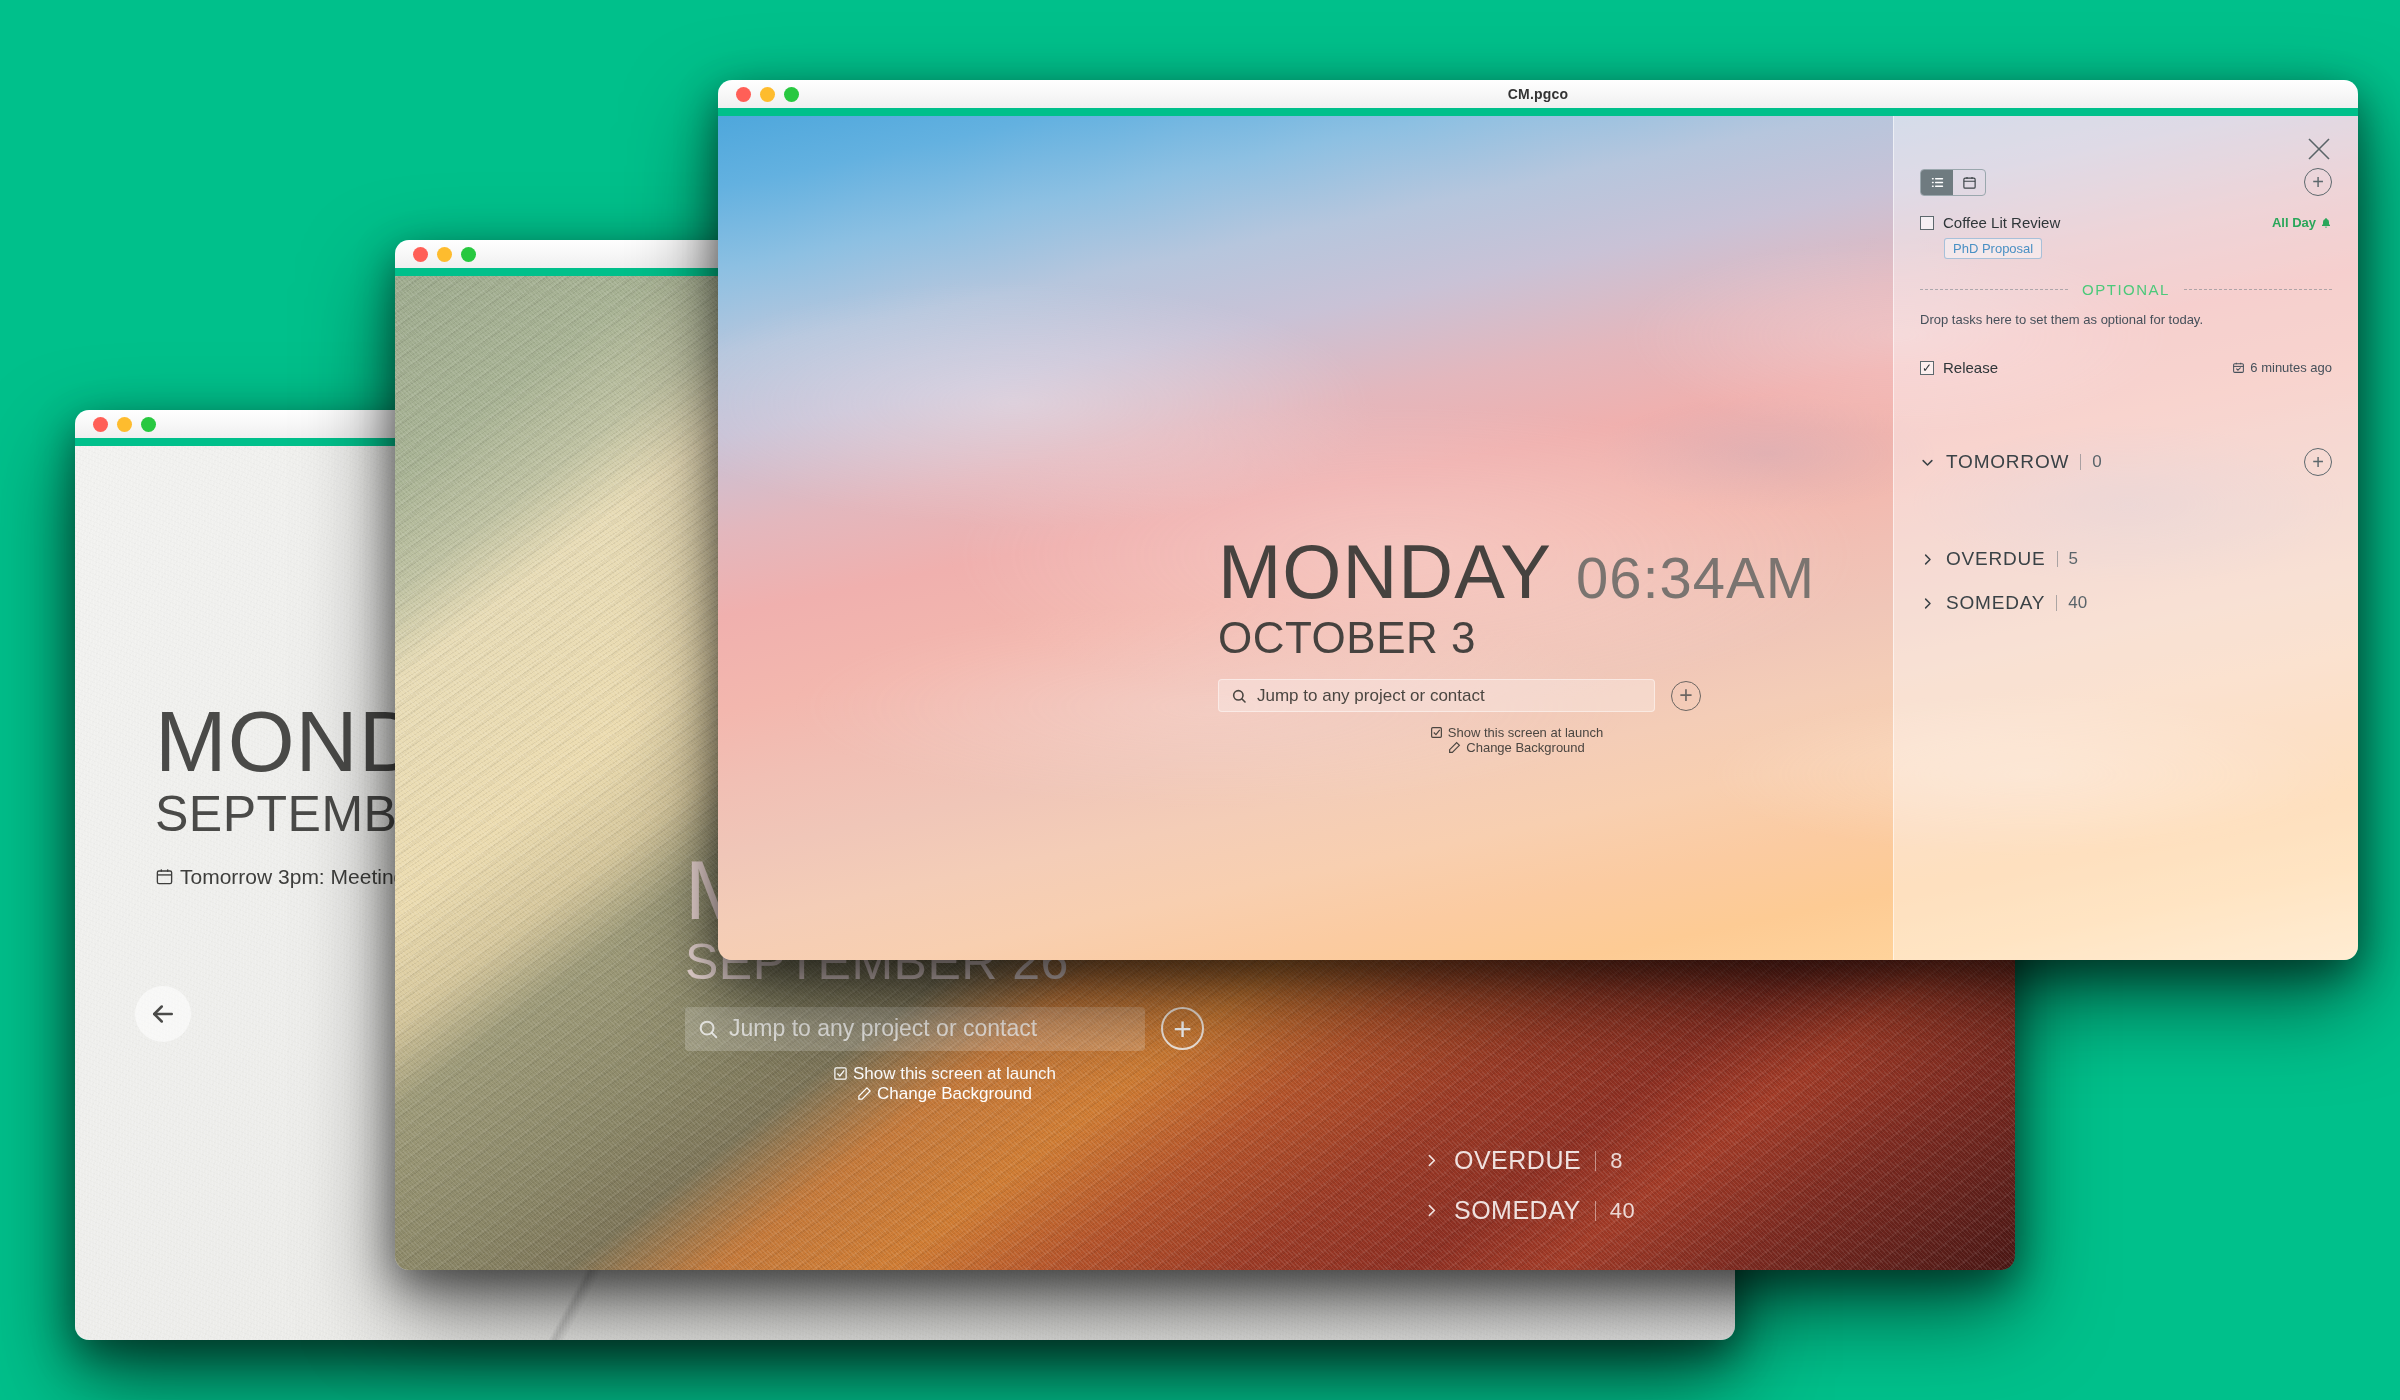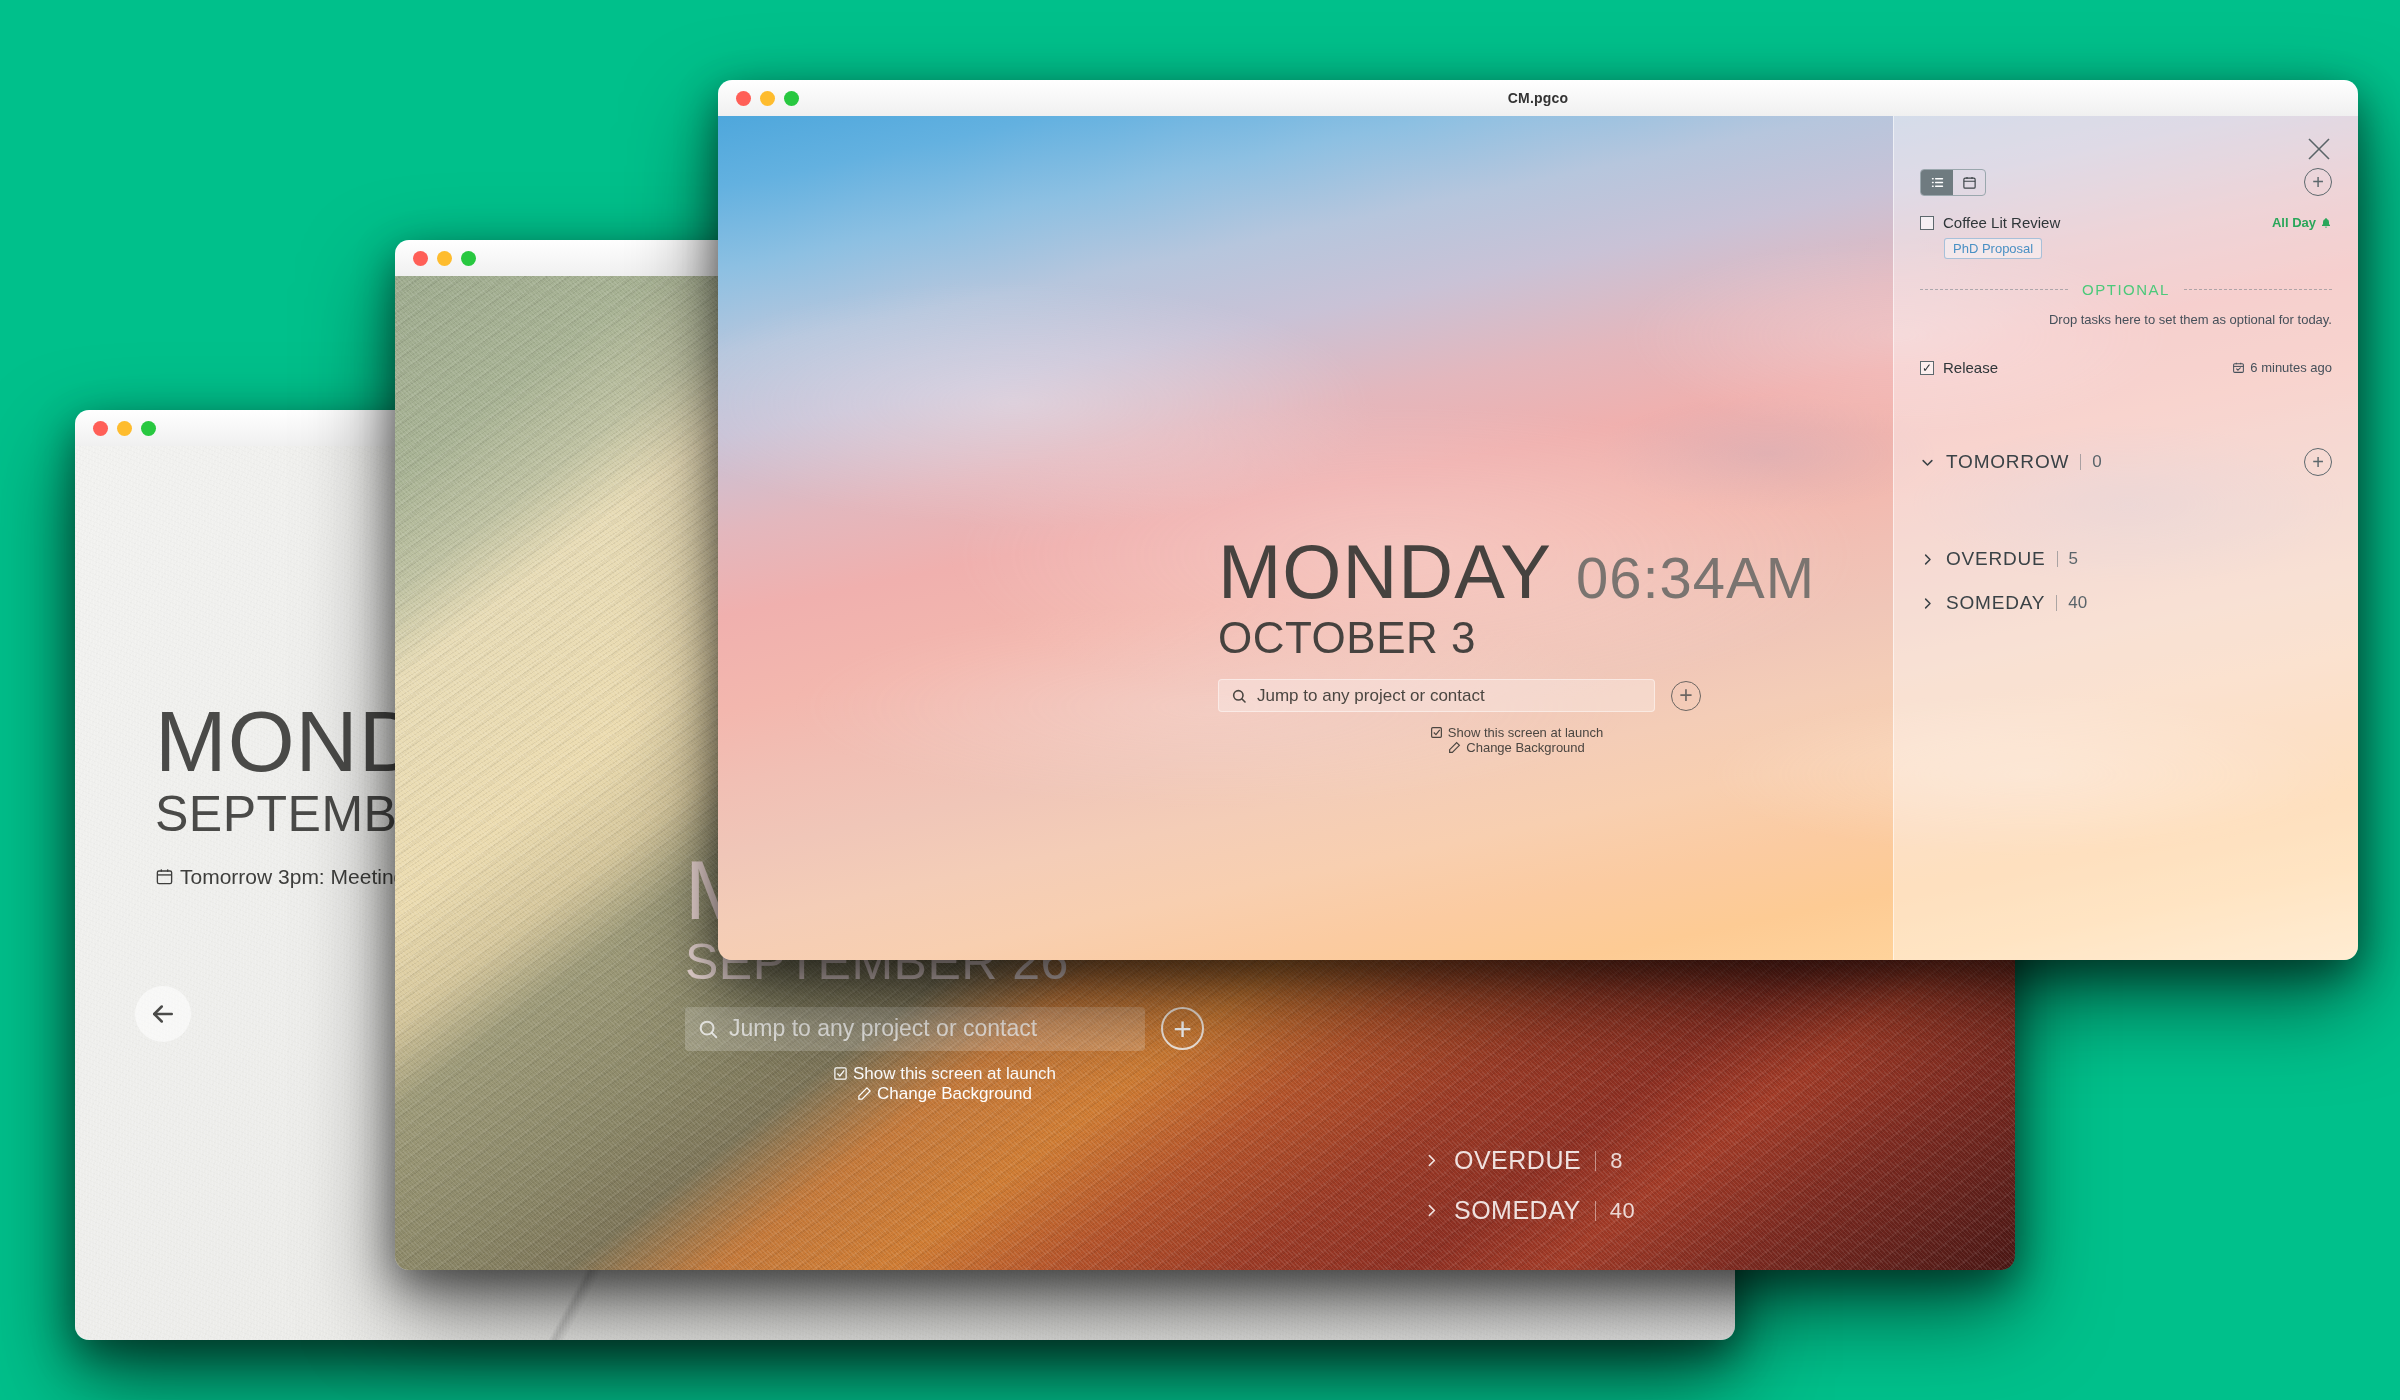--- a/index.html
+++ b/index.html
@@ -2,21 +2,21 @@
 <html><head>
 <meta charset="utf-8">
 <style>
   html,body{margin:0;padding:0;background:#00c08b;}
   body{width:2400px;height:1400px;position:relative;overflow:hidden;
        font-family:"Liberation Sans",sans-serif;}
 
   
   .window{position:absolute;border-radius:14px;overflow:hidden;
           box-shadow:0 40px 90px rgba(0,0,0,.55),0 14px 40px rgba(0,0,0,.45);}
-  .titlebar{height:36px;background:linear-gradient(#ffffff,#f0f0f0);
+  .titlebar{height:28px;background:linear-gradient(#ffffff,#f0f0f0);
             position:relative;display:flex;align-items:center;}
   .lights{display:flex;gap:9px;margin-left:18px;}
   .light{width:15px;height:15px;border-radius:50%;}
   .l-red{background:#ff5f57;}
   .l-yel{background:#febc2e;}
   .l-grn{background:#28c840;}
   .win-title{position:absolute;left:0;right:0;text-align:center;
              font-size:14px;font-weight:bold;color:#333;letter-spacing:.2px;
              pointer-events:none;}
   .canvas{position:absolute;left:0;right:0;top:36px;bottom:0;overflow:hidden;}
@@ -143,21 +143,21 @@
   .cbox{width:14px;height:14px;border:1.5px solid #5d686d;background:rgba(255,255,255,.6);
         display:flex;align-items:center;justify-content:center;
         font-size:12px;line-height:1;color:#2f3639;box-sizing:border-box;}
   .allday{font-size:13px;color:#2aa65a;font-weight:bold;display:flex;align-items:center;gap:4px;}
   .tag{display:inline-block;margin:7px 0 0 24px;font-size:13px;color:#4a90c4;
        border:1px solid rgba(74,144,196,.45);background:rgba(255,255,255,.45);
        border-radius:3px;padding:2px 8px;}
   .optional-div{display:flex;align-items:center;gap:14px;margin-top:22px;}
   .optional-div .line{flex:1;border-top:1px dashed rgba(90,110,120,.45);}
   .optional-div .lbl{font-size:15px;color:#4cc97a;letter-spacing:1.5px;}
-  .drop-hint{text-align:right;font-size:13px;color:#46505a;margin-top:14px;}
+  .drop-hint{text-align:left;font-size:13px;color:#46505a;margin-top:14px;}
   .meta{font-size:13px;color:#46505a;display:flex;align-items:center;gap:5px;}
   .sect-row{display:flex;align-items:center;justify-content:space-between;margin-top:72px;}
   .sect-left{display:flex;align-items:center;gap:11px;color:#3a4246;}
   .sect-left .chev{font-size:15px;}
   .sect-left .nm{font-size:19px;font-weight:300;letter-spacing:.8px;}
   .sect-left .sep{width:1px;height:16px;background:rgba(80,95,105,.45);}
   .sect-left .cnt{font-size:17px;color:#5a646a;font-weight:300;}
   svg{display:block;}
 </style>
 </head>

